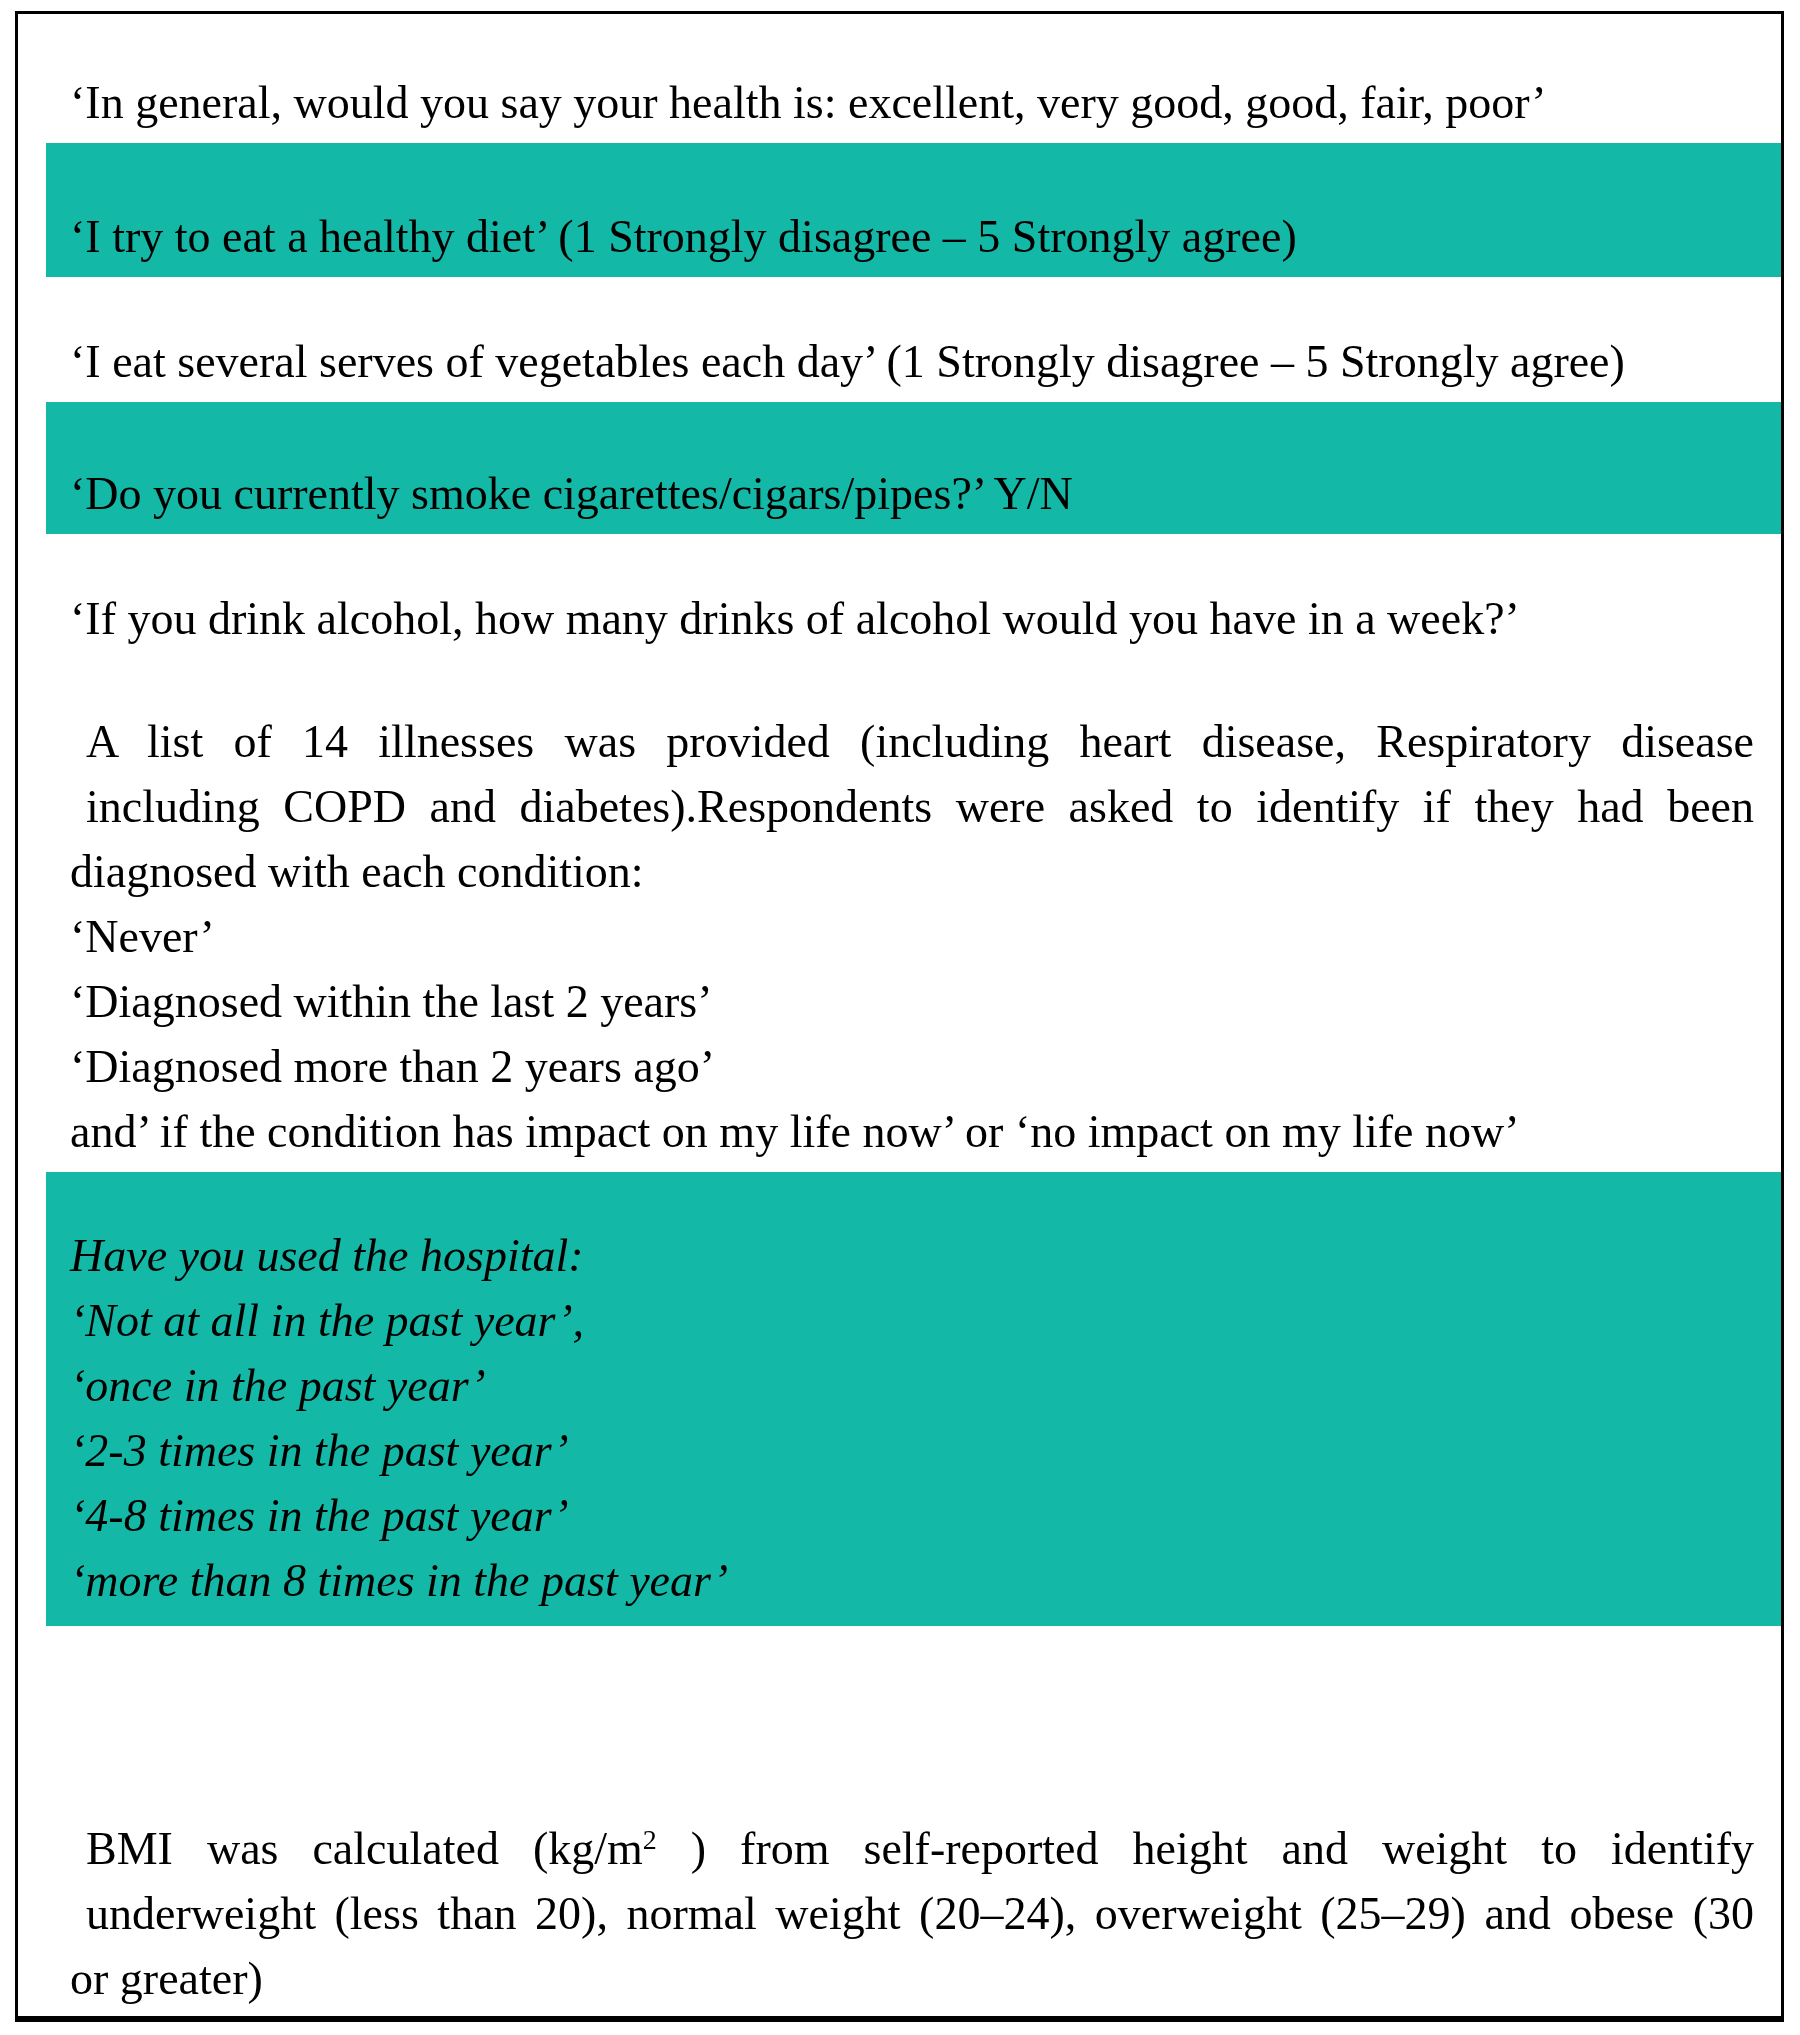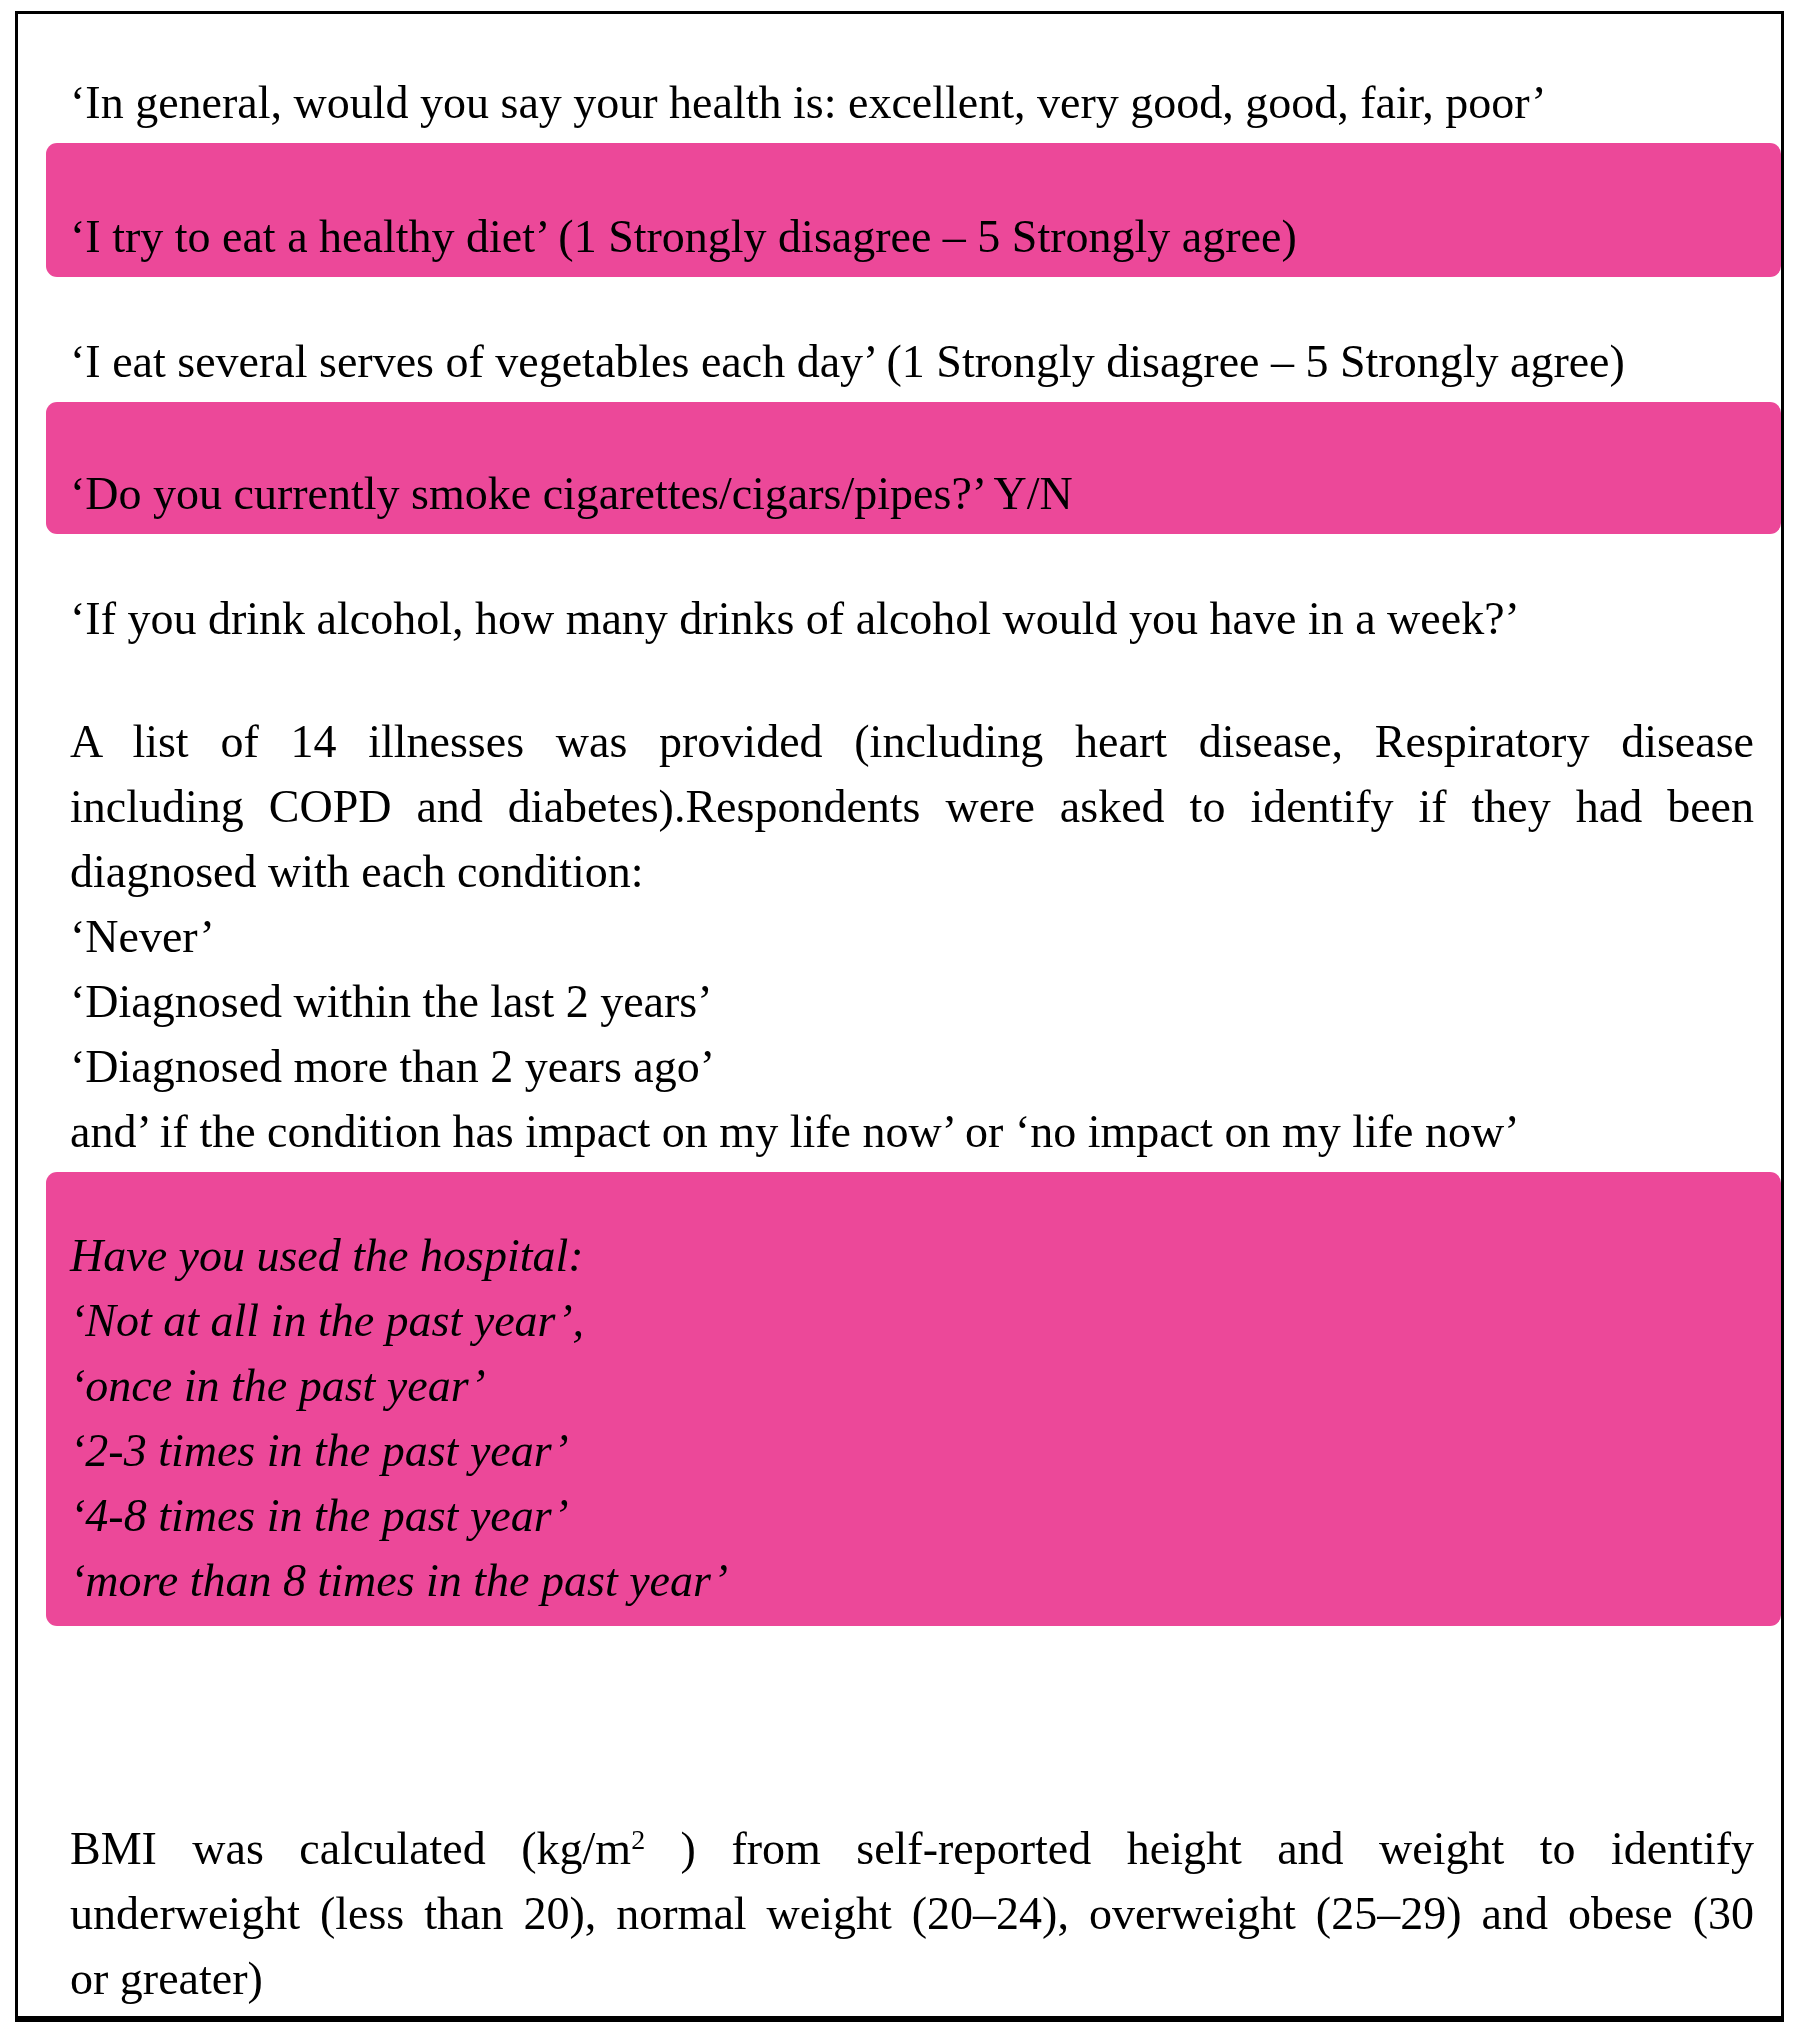--- a/index.html
+++ b/index.html
@@ -35,41 +35,42 @@
   }
   .row {
     box-sizing: border-box;
     display: flex;
     flex-direction: column;
     justify-content: flex-end;
     padding: 0 27px 8px 24px;
     background: #ffffff;
     flex: 0 0 auto;
   }
-  .row.shaded { background: #ec4899; border-radius: 11px; }
+  .row.shaded { background: #14b8a6; }
   .r1 { height: 129px; }
   .r2 { height: 134px; }
   .r3 { height: 125px; }
   .r4 { height: 133px; }
   .r5 { height: 125px; }
   .r6 { height: 132px; }
   .r7 { height: 513px; }
   .r8 { height: 454px; padding-bottom: 13px; font-style: italic; }
   .r9 { flex: 1 1 auto; padding-bottom: 5px; }
   .line {
     font-size: 46px;
     line-height: 65px;
     height: 65px;
     white-space: nowrap;
     text-align: left;
   }
   .line.j {
     white-space: normal;
     text-align: justify;
     text-align-last: justify;
+    margin-left: 16px;
   }
   .sup {
     font-size: 28px;
     line-height: 0;
     position: relative;
     top: -0.55em;
   }
 </style>
 </head>
 <body>

